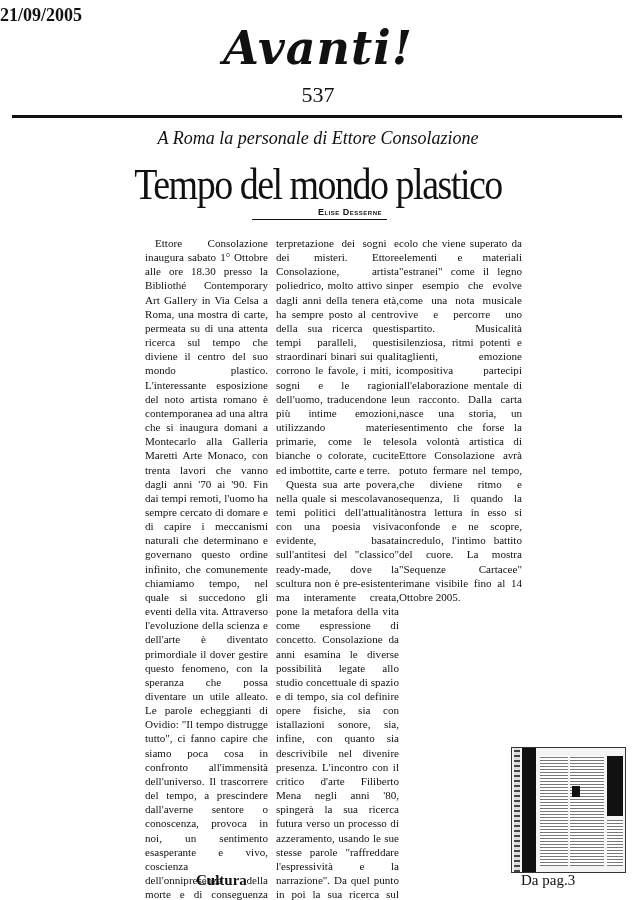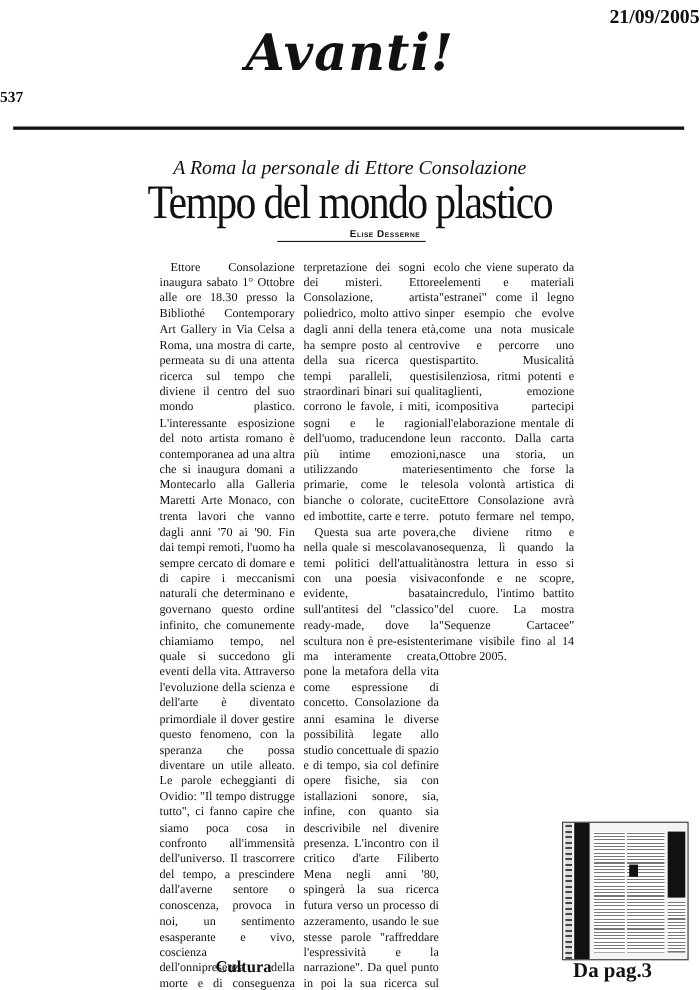--- a/index.html
+++ b/index.html
@@ -1,32 +1,32 @@
 <!DOCTYPE html>
 <html><head>
   <meta charset="utf-8">
   <style>
     html, body { margin: 0; padding: 0; background: #ffffff; }
     body { width: 636px; height: 900px; position: relative; overflow: hidden; font-family: "Liberation Serif", serif; color: #111; }
-    .date { position: absolute; top: 5px; left: 0; width: 636px; text-align: right; font-weight: bold; font-size: 18px; }
+    .date { position: absolute; top: 5px; left: 0; width: 636px; text-align: left; font-weight: bold; font-size: 18px; }
     .masthead { position: absolute; top: 18px; left: 0; width: 636px; text-align: center; font-family: "DejaVu Serif", serif; font-style: italic; font-weight: bold; font-size: 46px; letter-spacing: 1px; line-height: 60px; }
-    .issue { position: absolute; top: 82px; left: 0; width: 636px; font-weight: bold; font-size: 14px; }
+    .issue { position: absolute; top: 82px; left: 0; width: 636px; text-align: center; font-weight: normal; font-size: 22px; }
     .rule { position: absolute; top: 115px; left: 12px; width: 610px; height: 3px; background: #111; }
-    .kicker { position: absolute; top: 142px; left: 0; width: 636px; text-align: center; font-style: italic; font-size: 18px; }
+    .kicker { position: absolute; top: 128px; left: 0; width: 636px; text-align: center; font-style: italic; font-size: 18px; }
     .headline { position: absolute; top: 160px; left: 0; width: 636px; text-align: center; font-size: 38px; letter-spacing: -1.5px; transform: scaleY(1.15); transform-origin: top center; line-height: 42px; }
     .byline { position: absolute; top: 207px; left: 0; width: 636px; text-align: center; font-family: "Liberation Sans", sans-serif; font-weight: bold; font-size: 9px; font-variant: small-caps; letter-spacing: 0.5px; margin-left: 32px; }
     .byline-rule { position: absolute; top: 219px; left: 252px; width: 135px; height: 1px; background: #111; }
     .col { position: absolute; top: 236px; width: 123px; font-size: 11.1px; line-height: 14.15px; text-align: justify; hyphens: manual; }
     .col p { margin: 0; text-indent: 0; }
     .col p.ind { text-indent: 10px; }
     #col1 { left: 145px; }
     #col2 { left: 276px; }
     #col3 { left: 399px; top: 236px; }
     .section { position: absolute; top: 872px; left: 196px; font-weight: bold; font-size: 15px; }
-    .frompage { position: absolute; top: 872px; left: 521px; font-weight: bold; font-size: 19px; }
+    .frompage { position: absolute; top: 872px; left: 521px; font-weight: normal; font-size: 15px; }
     .thumb { position: absolute; top: 747px; left: 511px; width: 113px; height: 124px; border: 1px solid #333; background: #f4f4f4; overflow: hidden; }
     .thumb .band { position: absolute; top: 0; left: 10px; width: 14px; height: 124px; background: #111; }
     .thumb .band2 { position: absolute; top: 0; left: 2px; width: 6px; height: 124px; background: repeating-linear-gradient(0deg, #444 0 2px, #ddd 2px 5px); }
     .thumb .blk { position: absolute; top: 8px; left: 95px; width: 16px; height: 60px; background: #111; }
     .thumb .txt { position: absolute; background: repeating-linear-gradient(0deg, #777 0 1px, #fff 1px 3px); }
     .thumb .pic { position: absolute; top: 38px; left: 60px; width: 8px; height: 11px; background: #111; }
   </style>
 </head>
 <body>
 

